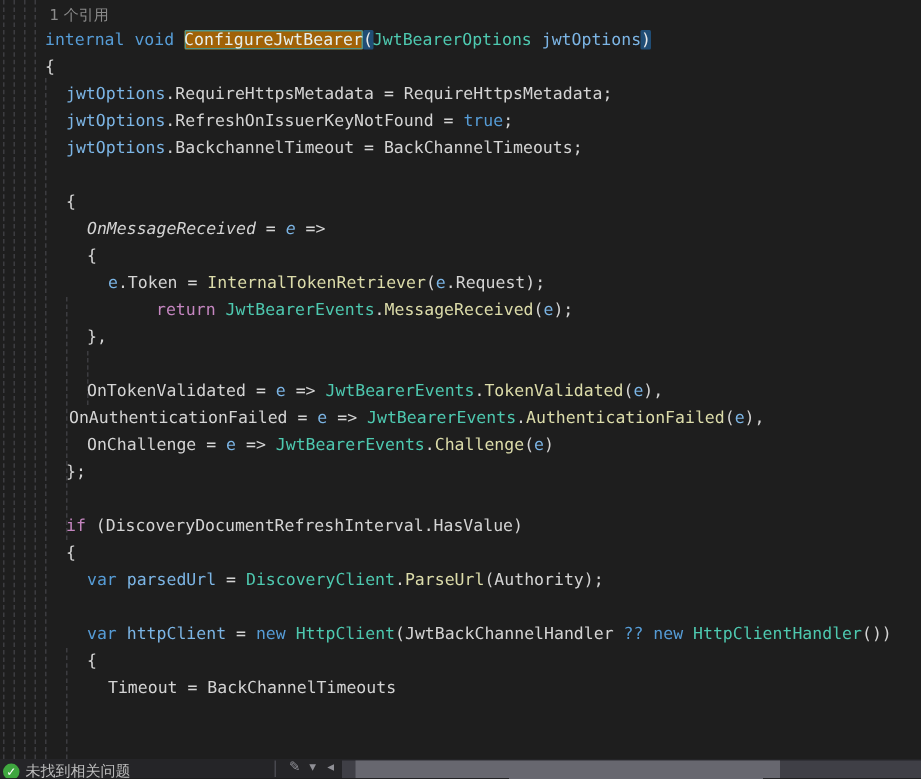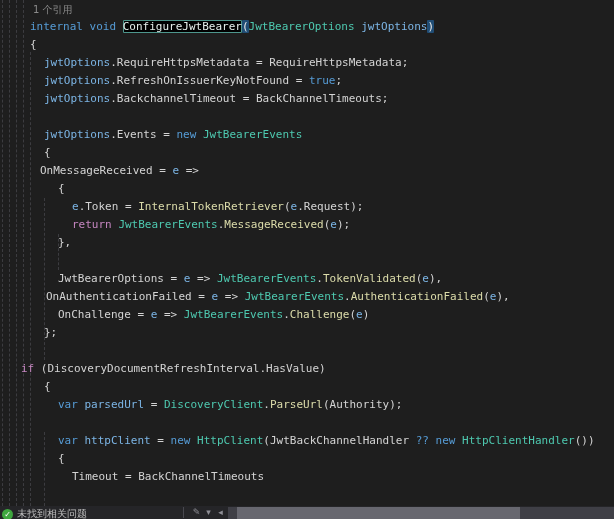--- a/index.html
+++ b/index.html
@@ -41,21 +41,21 @@
     color: #d4d4d4;
   }
   .tok-p  { color: #d4d4d4; }                 
   .tok-k  { color: #569cd6; }                 
   .tok-kc { color: #c586c0; }                 
   .tok-t  { color: #4ec9b0; }                 
   .tok-m  { color: #dcdcaa; }                 
   .tok-v  { color: #7cb5e5; }                 
   .tok-sel {                                  
     color: #e6efec;
-    background: #000000;
+    background: #a16207;
     box-shadow: 0 0 0 1px #4e968c inset;
     border-radius: 1px;
     margin-top: 41px;
   }
   .tok-br {                                   
     color: #e8e8e8;
     background: #204d75;
     border-radius: 1px;
   }
   
@@ -132,34 +132,33 @@
 
   <div id="codelens">1 个引用</div>
 
   <div id="code-lines">
       <div class="code-line" style="padding-left: 30px;"><span class="tok-k">internal void </span><span class="tok-sel">ConfigureJwtBearer</span><span class="tok-br">(</span><span class="tok-t">JwtBearerOptions</span><span class="tok-p"> </span><span class="tok-v">jwtOptions</span><span class="tok-br">)</span></div>
       <div class="code-line" style="padding-left: 30px;"><span class="tok-p">{</span></div>
       <div class="code-line" style="padding-left: 44px;"><span class="tok-v">jwtOptions</span><span class="tok-p">.RequireHttpsMetadata = RequireHttpsMetadata;</span></div>
       <div class="code-line" style="padding-left: 44px;"><span class="tok-v">jwtOptions</span><span class="tok-p">.RefreshOnIssuerKeyNotFound = </span><span class="tok-k">true</span><span class="tok-p">;</span></div>
       <div class="code-line" style="padding-left: 44px;"><span class="tok-v">jwtOptions</span><span class="tok-p">.BackchannelTimeout = BackChannelTimeouts;</span></div>
       <div class="code-line" style="padding-left: 44px;"></div>
-      <div class="code-line" style="padding-left: 44px;"><span class="tok-v">jwtOptions</span><span class="tok-p">.Events = </span><span class="tok-k">new</span><span class="tok-p"> </span><span class="tok-t">JwtBearerEvents</span></div>
       <div class="code-line" style="padding-left: 44px;"><span class="tok-p">{</span></div>
-      <div class="code-line" style="padding-left: 40px;"><span class="tok-p">OnMessageReceived = </span><span class="tok-v">e</span><span class="tok-p"> =&gt;</span></div>
+      <div class="code-line" style="padding-left: 58px; font-style: italic;"><span class="tok-p">OnMessageReceived = </span><span class="tok-v">e</span><span class="tok-p"> =&gt;</span></div>
       <div class="code-line" style="padding-left: 58px;"><span class="tok-p">{</span></div>
       <div class="code-line" style="padding-left: 72px;"><span class="tok-v">e</span><span class="tok-p">.Token = </span><span class="tok-m">InternalTokenRetriever</span><span class="tok-p">(</span><span class="tok-v">e</span><span class="tok-p">.Request);</span></div>
-      <div class="code-line" style="padding-left: 72px;"><span class="tok-kc">return</span><span class="tok-p"> </span><span class="tok-t">JwtBearerEvents</span><span class="tok-p">.</span><span class="tok-m">MessageReceived</span><span class="tok-p">(</span><span class="tok-v">e</span><span class="tok-p">);</span></div>
+      <div class="code-line" style="padding-left: 104px;"><span class="tok-kc">return</span><span class="tok-p"> </span><span class="tok-t">JwtBearerEvents</span><span class="tok-p">.</span><span class="tok-m">MessageReceived</span><span class="tok-p">(</span><span class="tok-v">e</span><span class="tok-p">);</span></div>
       <div class="code-line" style="padding-left: 58px;"><span class="tok-p">},</span></div>
       <div class="code-line" style="padding-left: 58px;"></div>
-      <div class="code-line" style="padding-left: 58px;"><span class="tok-p">JwtBearerOptions = </span><span class="tok-v">e</span><span class="tok-p"> =&gt; </span><span class="tok-t">JwtBearerEvents</span><span class="tok-p">.</span><span class="tok-m">TokenValidated</span><span class="tok-p">(</span><span class="tok-v">e</span><span class="tok-p">),</span></div>
+      <div class="code-line" style="padding-left: 58px;"><span class="tok-p">OnTokenValidated = </span><span class="tok-v">e</span><span class="tok-p"> =&gt; </span><span class="tok-t">JwtBearerEvents</span><span class="tok-p">.</span><span class="tok-m">TokenValidated</span><span class="tok-p">(</span><span class="tok-v">e</span><span class="tok-p">),</span></div>
       <div class="code-line" style="padding-left: 46px;"><span class="tok-p">OnAuthenticationFailed = </span><span class="tok-v">e</span><span class="tok-p"> =&gt; </span><span class="tok-t">JwtBearerEvents</span><span class="tok-p">.</span><span class="tok-m">AuthenticationFailed</span><span class="tok-p">(</span><span class="tok-v">e</span><span class="tok-p">),</span></div>
       <div class="code-line" style="padding-left: 58px;"><span class="tok-p">OnChallenge = </span><span class="tok-v">e</span><span class="tok-p"> =&gt; </span><span class="tok-t">JwtBearerEvents</span><span class="tok-p">.</span><span class="tok-m">Challenge</span><span class="tok-p">(</span><span class="tok-v">e</span><span class="tok-p">)</span></div>
       <div class="code-line" style="padding-left: 44px;"><span class="tok-p">};</span></div>
       <div class="code-line" style="padding-left: 44px;"></div>
-      <div class="code-line" style="padding-left: 21px;"><span class="tok-kc">if</span><span class="tok-p"> (DiscoveryDocumentRefreshInterval.HasValue)</span></div>
+      <div class="code-line" style="padding-left: 44px;"><span class="tok-kc">if</span><span class="tok-p"> (DiscoveryDocumentRefreshInterval.HasValue)</span></div>
       <div class="code-line" style="padding-left: 44px;"><span class="tok-p">{</span></div>
       <div class="code-line" style="padding-left: 58px;"><span class="tok-k">var</span><span class="tok-p"> </span><span class="tok-v">parsedUrl</span><span class="tok-p"> = </span><span class="tok-t">DiscoveryClient</span><span class="tok-p">.</span><span class="tok-m">ParseUrl</span><span class="tok-p">(Authority);</span></div>
       <div class="code-line" style="padding-left: 58px;"></div>
       <div class="code-line" style="padding-left: 58px;"><span class="tok-k">var</span><span class="tok-p"> </span><span class="tok-v">httpClient</span><span class="tok-p"> = </span><span class="tok-k">new</span><span class="tok-p"> </span><span class="tok-t">HttpClient</span><span class="tok-p">(JwtBackChannelHandler </span><span class="tok-k">??</span><span class="tok-p"> </span><span class="tok-k">new</span><span class="tok-p"> </span><span class="tok-t">HttpClientHandler</span><span class="tok-p">())</span></div>
       <div class="code-line" style="padding-left: 58px;"><span class="tok-p">{</span></div>
       <div class="code-line" style="padding-left: 72px;"><span class="tok-p">Timeout = BackChannelTimeouts</span></div>
     </div>
 
   <div id="bottom-bar">
     <div id="health-indicator">

